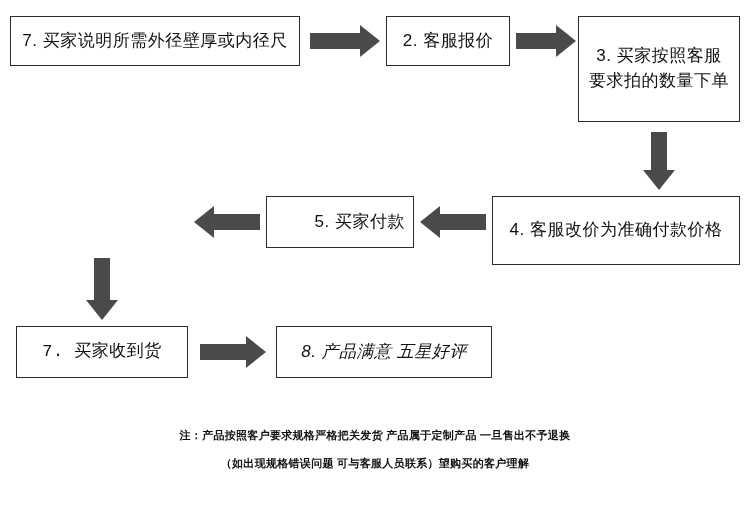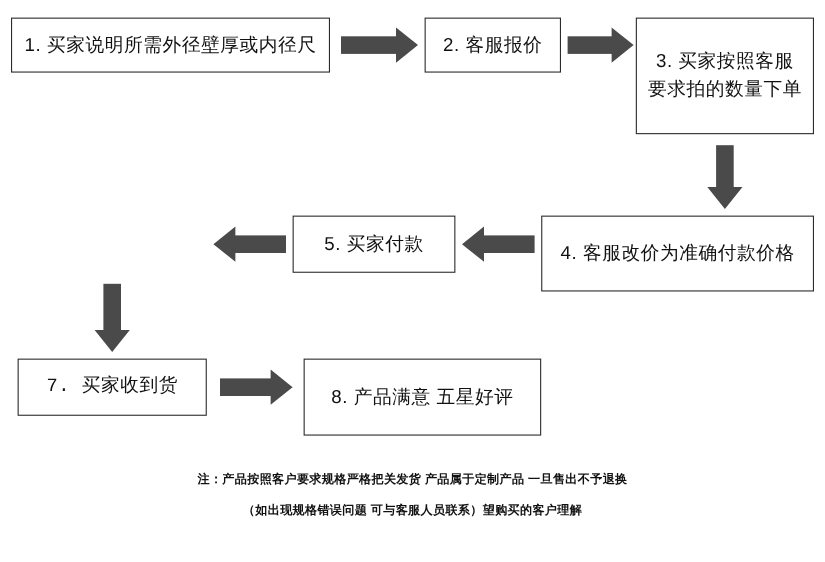--- a/index.html
+++ b/index.html
@@ -104,21 +104,21 @@
   }
   .note.line1 { top: 428px; }
   .note.line2 { top: 456px; }
 </style>
 </head>
 <body>
 
 <div id="stage">
 
   <div class="box" style="left:10px; top:16px; width:290px; height:50px;">
-    <span>1. 买家说明所需外径壁厚或内径尺</span>
+    <span>7. 买家说明所需外径壁厚或内径尺</span>
   </div>
 
   <div class="arrow right" style="left:310px; top:25px; width:70px; height:32px;">
     <div class="shaft" style="width:52px;"></div>
     <div class="head"></div>
   </div>
 
   <div class="box" style="left:386px; top:16px; width:124px; height:50px;">
     <span>2. 客服报价</span>
   </div>
@@ -139,21 +139,21 @@
 
   <div class="box" style="left:492px; top:196px; width:248px; height:69px;">
     <span>4. 客服改价为准确付款价格</span>
   </div>
 
   <div class="arrow left" style="left:420px; top:206px; width:66px; height:32px;">
     <div class="shaft" style="width:48px;"></div>
     <div class="head"></div>
   </div>
 
-  <div class="box" style="left:266px; top:196px; width:148px; height:52px;">
+  <div class="box" style="left:266px; top:196px; width:148px; height:52px;justify-content:flex-end;">
     <span>5. 买家付款</span>
   </div>
 
   <div class="arrow left" style="left:194px; top:206px; width:66px; height:32px;">
     <div class="shaft" style="width:48px;"></div>
     <div class="head"></div>
   </div>
 
 
   <div class="arrow down" style="left:86px; top:258px; width:32px; height:62px;">
@@ -163,20 +163,20 @@
 
   <div class="box" style="left:16px; top:326px; width:172px; height:52px;font-family:Liberation Mono, monospace;">
     <span>7. 买家收到货</span>
   </div>
 
   <div class="arrow right" style="left:200px; top:336px; width:66px; height:32px;">
     <div class="shaft" style="width:48px;"></div>
     <div class="head"></div>
   </div>
 
-  <div class="box" style="left:276px; top:326px; width:216px; height:70px; ">
+  <div class="box" style="left:276px; top:326px; width:216px; height:52px; font-style:italic;">
     <span>8. 产品满意  五星好评</span>
   </div>
 
   <div class="note line1">注：产品按照客户要求规格严格把关发货 产品属于定制产品  一旦售出不予退换</div>
   <div class="note line2">（如出现规格错误问题 可与客服人员联系）望购买的客户理解</div>
 
 </div>
 
 </body></html>

